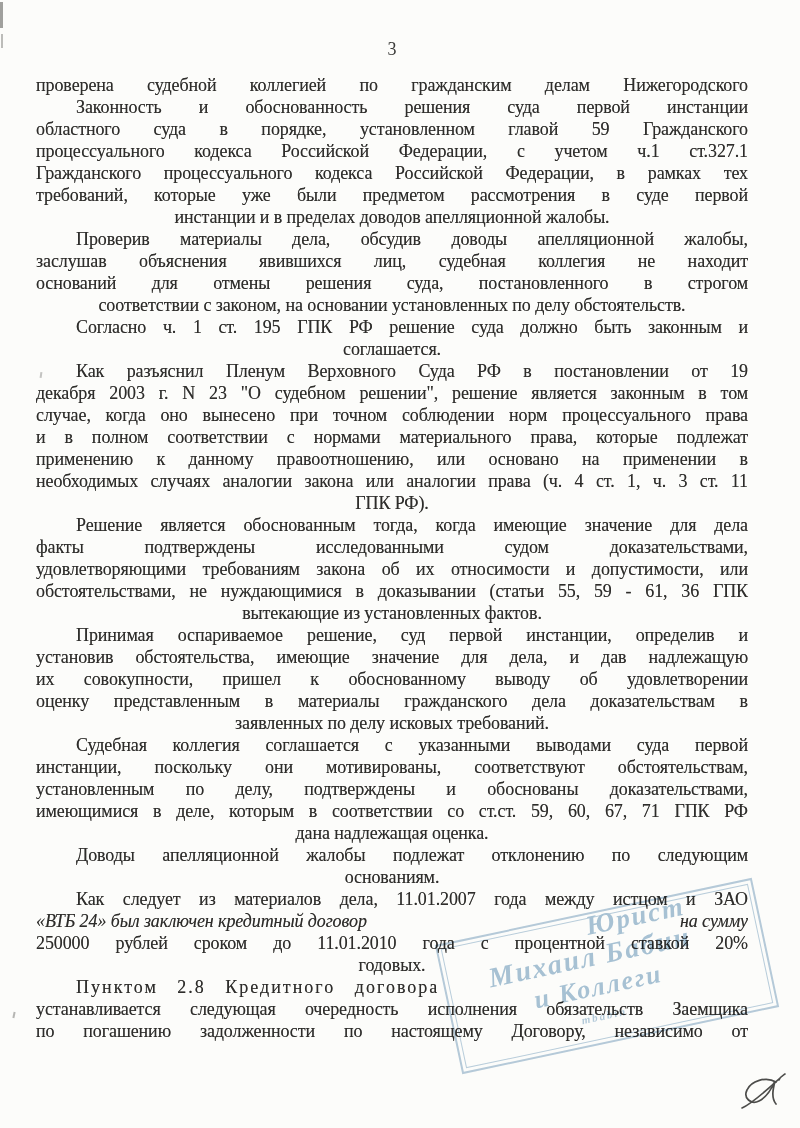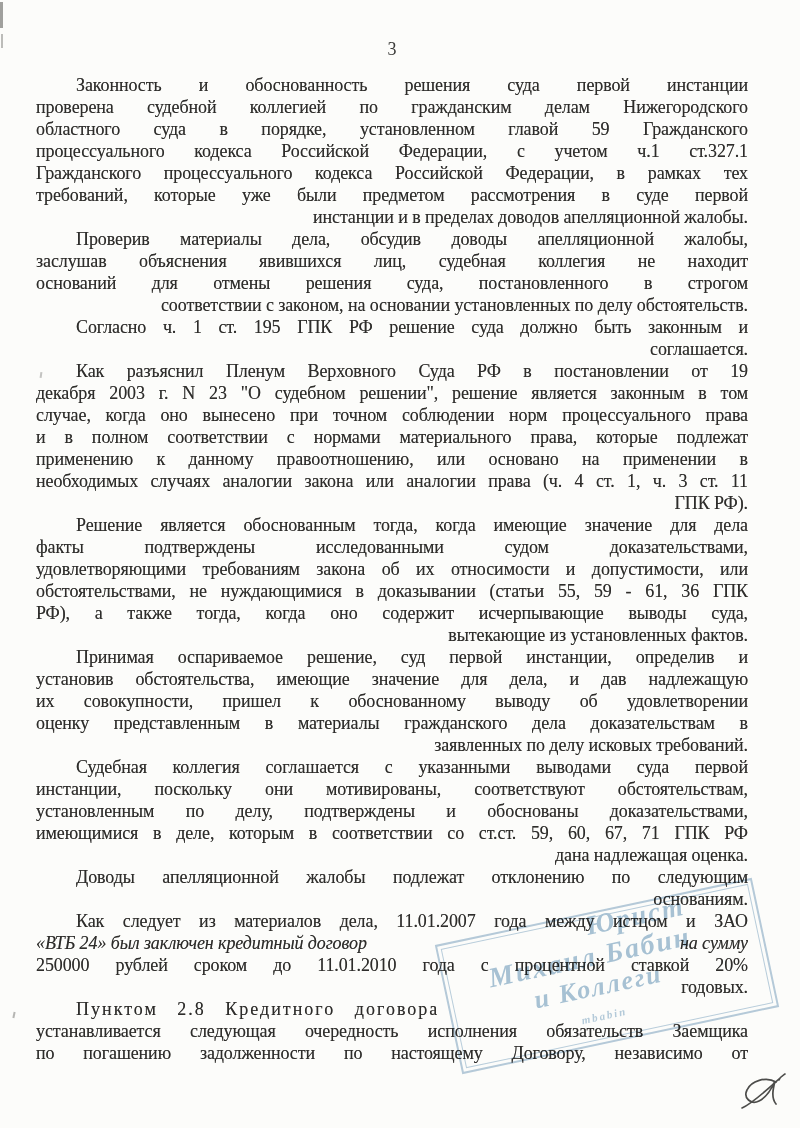--- a/index.html
+++ b/index.html
@@ -17,21 +17,21 @@
     text-align:center;font-size:18px;line-height:22px;color:#3a3a38;
   }
   .doc-text{
     position:absolute;top:74px;left:36px;width:712px;
     font-size:18px;line-height:22px;
     letter-spacing:-0.1px;
     text-shadow:0 0 .5px rgba(50,50,48,.55);
   }
   .line{min-height:22px;}
   .fill{text-align:justify;text-align-last:justify;}
-  .end{text-align:right;}
+  .end{text-align:center;}
   .first{text-indent:40px;}
   .gapline{display:flex;font-style:italic;}
   .gapline .gapfill{flex:1;}
   .spaced{letter-spacing:2px;word-spacing:13px;text-indent:40px;white-space:nowrap;}
 
   
   .watermark{
     position:absolute;left:445px;top:910px;width:320px;height:128px;
     transform:rotate(-12deg);
     border:2px solid rgba(148,180,205,.85);
@@ -61,22 +61,22 @@
   .a4{left:40px;top:372px;width:2px;height:6px;opacity:.4;transform:rotate(8deg);}
 </style>
 </head>
 <body>
 
 <div class="page">
 
   <div class="page-number">3</div>
 
   <div class="doc-text" id="doc-text">
+      <div class="line fill">проверена судебной коллегией по гражданским делам Нижегородского</div>
       <div class="line first fill">Законность и обоснованность решения суда первой инстанции</div>
-      <div class="line fill">проверена судебной коллегией по гражданским делам Нижегородского</div>
       <div class="line fill">областного суда в порядке, установленном главой 59 Гражданского</div>
       <div class="line fill">процессуального кодекса Российской Федерации, с учетом ч.1 ст.327.1</div>
       <div class="line fill">Гражданского процессуального кодекса Российской Федерации, в рамках тех</div>
       <div class="line fill">требований, которые уже были предметом рассмотрения в суде первой</div>
       <div class="line end">инстанции и в пределах доводов апелляционной жалобы.</div>
       <div class="line first fill">Проверив материалы дела, обсудив доводы апелляционной жалобы,</div>
       <div class="line fill">заслушав объяснения явившихся лиц, судебная коллегия не находит</div>
       <div class="line fill">оснований для отмены решения суда, постановленного в строгом</div>
       <div class="line end">соответствии с законом, на основании установленных по делу обстоятельств.</div>
       <div class="line first fill">Согласно ч. 1 ст. 195 ГПК РФ решение суда должно быть законным и</div>
@@ -85,21 +85,20 @@
       <div class="line fill">декабря 2003 г. N 23 "О судебном решении", решение является законным в том</div>
       <div class="line fill">случае, когда оно вынесено при точном соблюдении норм процессуального права</div>
       <div class="line fill">и в полном соответствии с нормами материального права, которые подлежат</div>
       <div class="line fill">применению к данному правоотношению, или основано на применении в</div>
       <div class="line fill">необходимых случаях аналогии закона или аналогии права (ч. 4 ст. 1, ч. 3 ст. 11</div>
       <div class="line end">ГПК РФ).</div>
       <div class="line first fill">Решение является обоснованным тогда, когда имеющие значение для дела</div>
       <div class="line fill">факты подтверждены исследованными судом доказательствами,</div>
       <div class="line fill">удовлетворяющими требованиям закона об их относимости и допустимости, или</div>
       <div class="line fill">обстоятельствами, не нуждающимися в доказывании (статьи 55, 59 - 61, 36 ГПК</div>
-      <div class="line fill">РФ), а также тогда, когда оно содержит исчерпывающие выводы суда,</div>
       <div class="line end">вытекающие из установленных фактов.</div>
       <div class="line first fill">Принимая оспариваемое решение, суд первой инстанции, определив и</div>
       <div class="line fill">установив обстоятельства, имеющие значение для дела, и дав надлежащую</div>
       <div class="line fill">их совокупности, пришел к обоснованному выводу об удовлетворении</div>
       <div class="line fill">оценку представленным в материалы гражданского дела доказательствам в</div>
       <div class="line end">заявленных по делу исковых требований.</div>
       <div class="line first fill">Судебная коллегия соглашается с указанными выводами суда первой</div>
       <div class="line fill">инстанции, поскольку они мотивированы, соответствуют обстоятельствам,</div>
       <div class="line fill">установленным по делу, подтверждены и обоснованы доказательствами,</div>
       <div class="line fill">имеющимися в деле, которым в соответствии со ст.ст. 59, 60, 67, 71 ГПК РФ</div>

